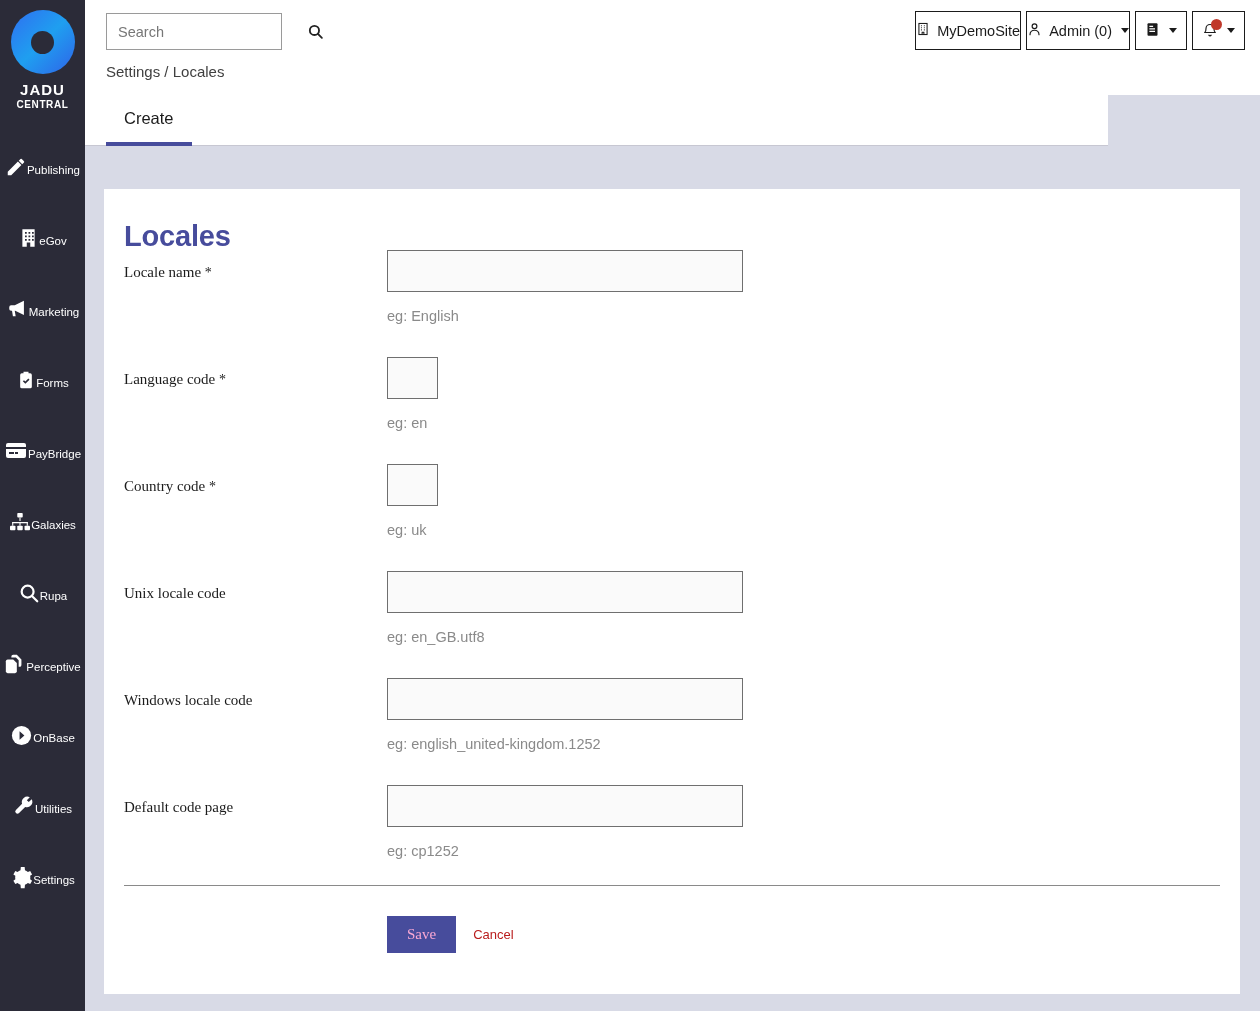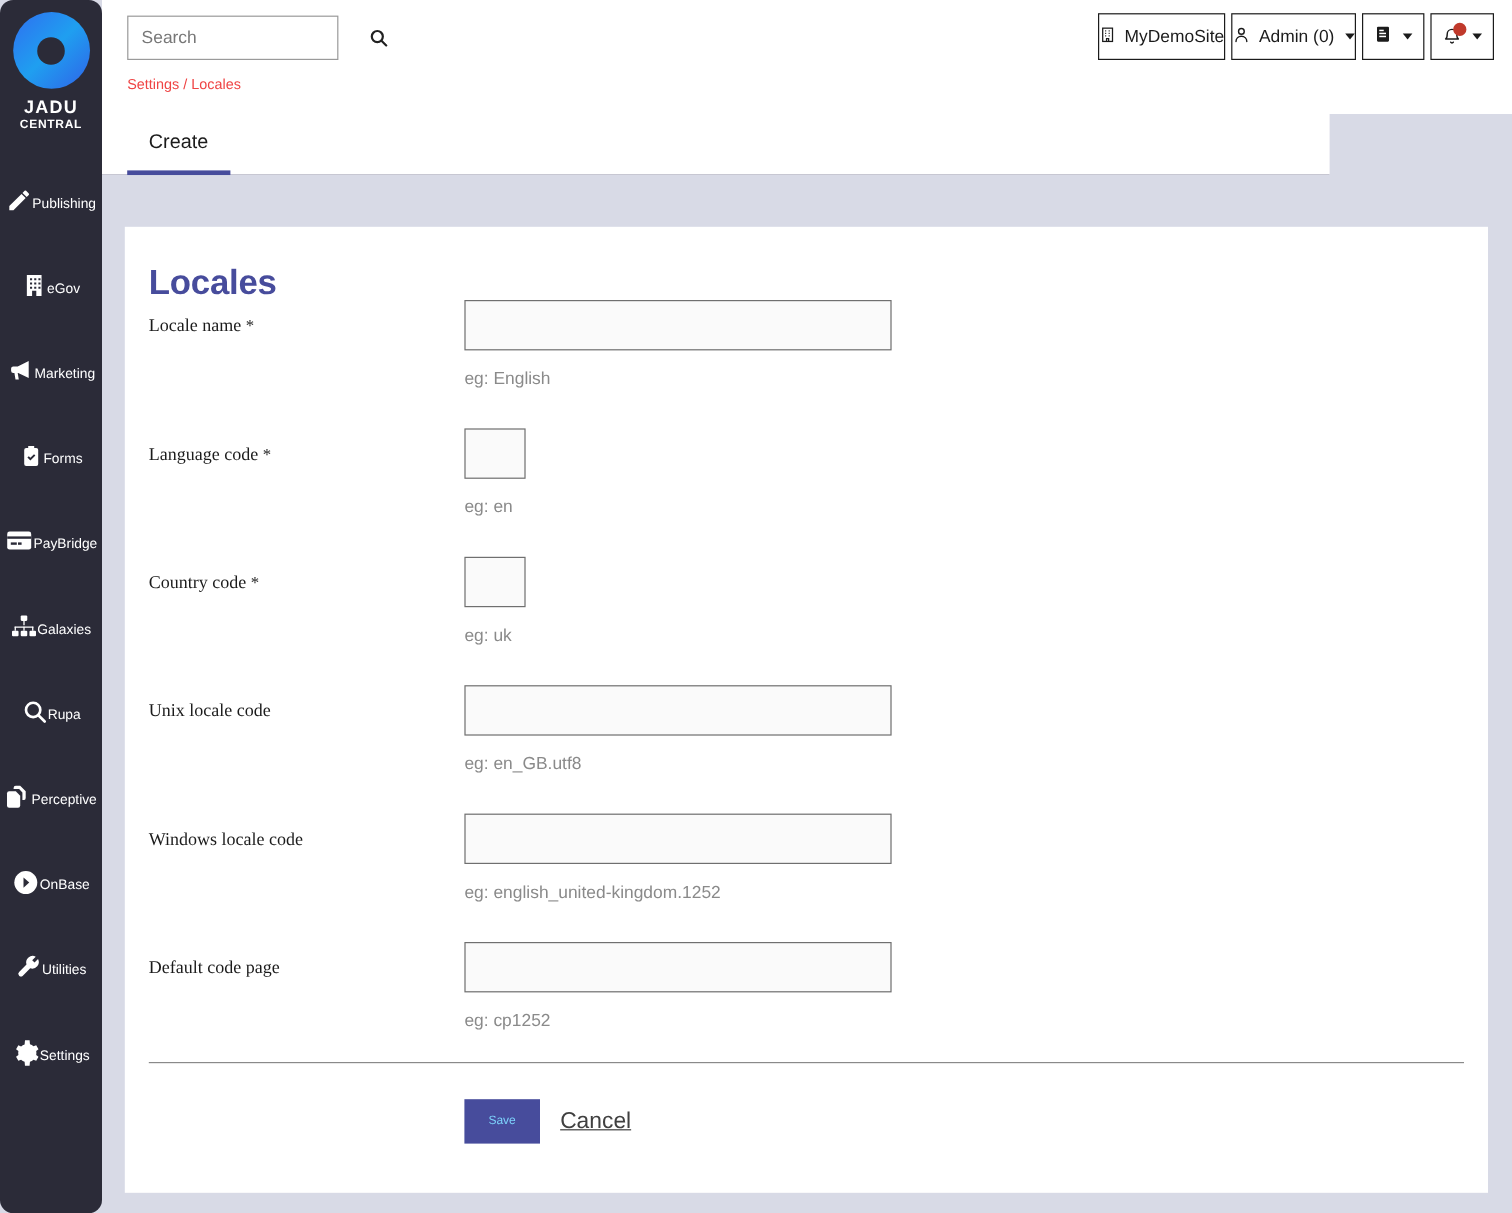--- a/index.html
+++ b/index.html
@@ -14,21 +14,20 @@
   }
   .app { position: relative; width: 1260px; height: 1011px; background: #d8dae6; }
 
   
   .sidebar {
     position: absolute; left: 0; top: 0;
     width: 85px; height: 1011px;
     background: #2b2b38;
     display: flex; flex-direction: column; align-items: center;
     overflow: hidden;
-    border-radius: 11px;
   }
   .brand { margin-top: 10px; display: flex; flex-direction: column; align-items: center; }
   .logo-ring {
     width: 64px; height: 64px; border-radius: 50%;
     background: linear-gradient(135deg, #2f6ff0 0%, #1f9ff0 50%, #2f63e8 100%);
     display: flex; align-items: center; justify-content: center;
   }
   .logo-hole {
     width: 23px; height: 23px; border-radius: 50%;
     background: #2b2b38;
@@ -64,21 +63,21 @@
   .search-input {
     border: none; outline: none; flex: 1;
     font-family: "Liberation Sans", sans-serif;
     font-size: 14.5px; color: #333; background: transparent;
   }
   .search-input::placeholder { color: #777; }
   .search-icon { display: flex; align-items: center; color: #222; }
 
   .breadcrumb {
     position: absolute; left: 21px; top: 63px;
-    font-size: 12px; color: #ef4444;
+    font-size: 15px; color: #404040;
   }
 
   .header-actions {
     position: absolute; right: 15px; top: 11px;
     display: flex; align-items: stretch; gap: 5px;
   }
   .hbtn {
     height: 39px; border: 1px solid #1b1b1b; background: #ffffff;
     display: flex; align-items: center; gap: 7px; padding: 0 0;
     font-size: 14.5px; color: #1b1b1b; cursor: pointer;
@@ -144,29 +143,28 @@
     position: absolute; left: 263px; top: 61px;
     font-size: 14.5px; color: #8a8a8a;
   }
 
   .divider {
     position: absolute; left: 20px; top: 696px; width: 1096px;
     border-top: 1px solid #8a8a8a;
   }
   .actions { position: absolute; left: 283px; top: 727px; display: flex; align-items: center; gap: 13px; }
   .btn-save {
-    background: #474c9c; color: #7dd3fc; border: none;
-    height: 37px; padding: 0 20px; font-size: 10px; cursor: pointer;
-    font-family: Liberation Sans, sans-serif;
+    background: #474c9c; color: #f9a8d4; border: none;
+    height: 37px; padding: 0 20px; font-size: 15px; cursor: pointer;
+    font-family: Liberation Serif, serif;
   }
   .btn-cancel {
-    background: transparent; border: none; color: #404040;
-    font-size: 19px; cursor: pointer; padding: 0 4px;
+    background: transparent; border: none; color: #b91c1c;
+    font-size: 13px; cursor: pointer; padding: 0 4px;
     font-family: "Liberation Sans", sans-serif;
-    text-decoration: underline;
   }
 </style>
 </head>
 <body>
 
 <div class="app">
 
   <nav class="sidebar">
     <div class="brand">
       <div class="logo-ring">

